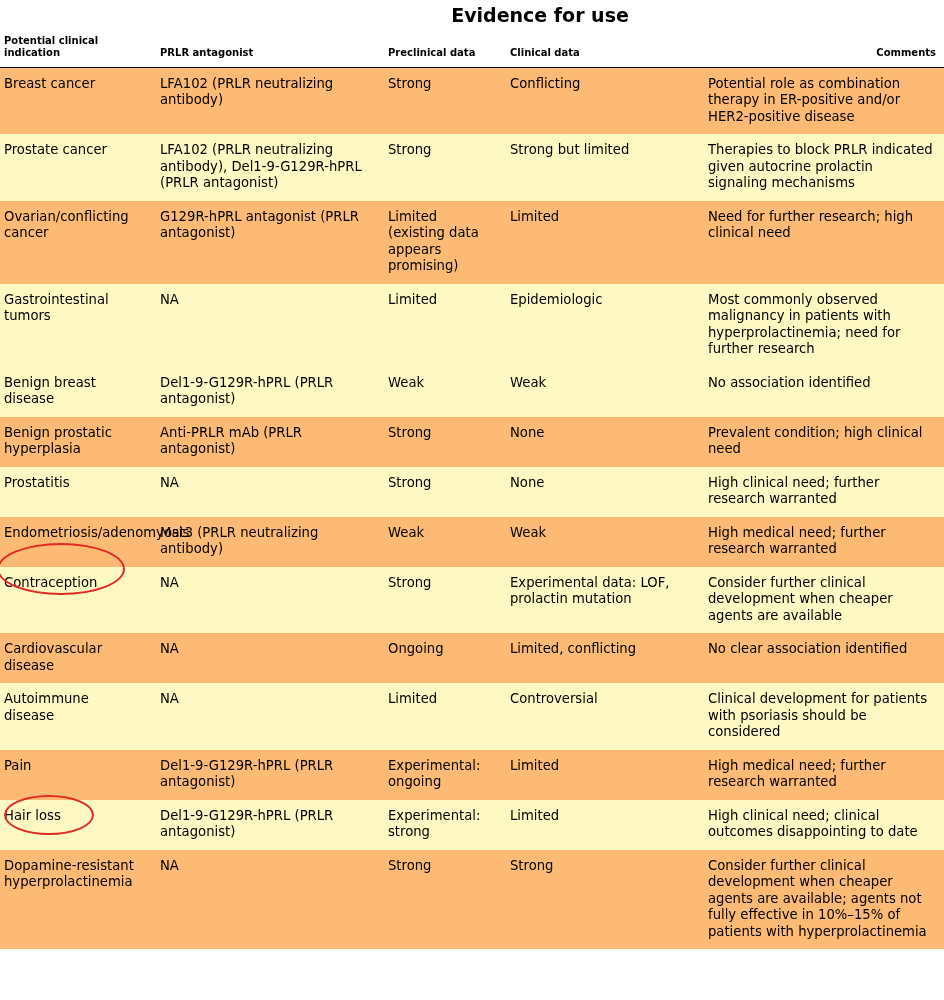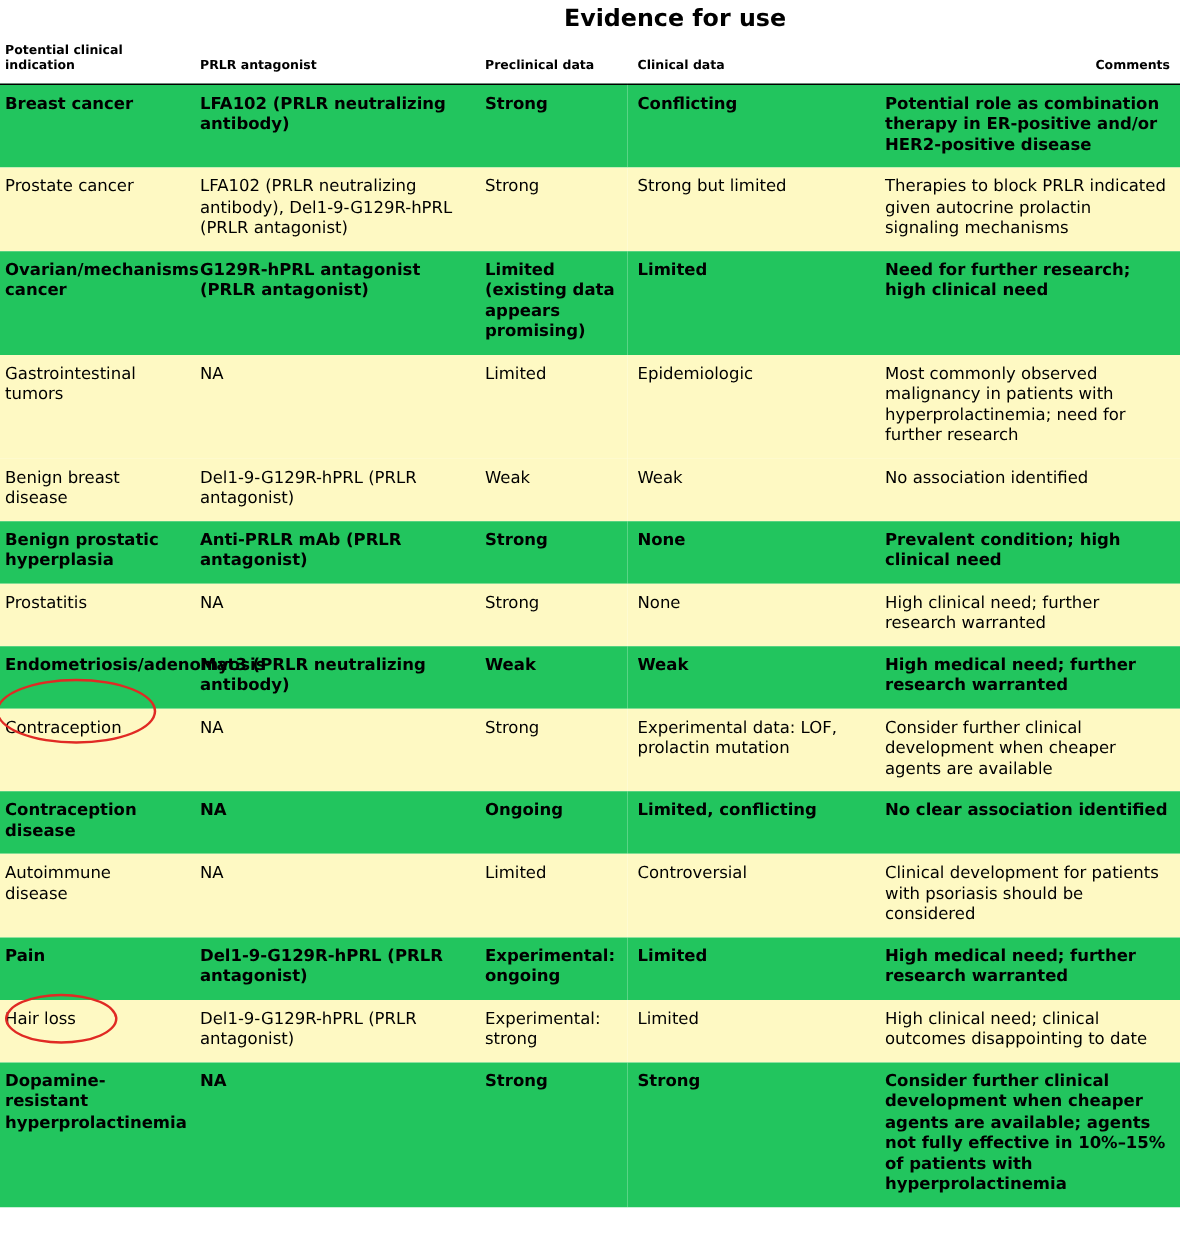--- a/index.html
+++ b/index.html
@@ -61,21 +61,21 @@
   tbody tr td {
     vertical-align: top;
     padding: 8px 10px 9px 0;
     border: none;
   }
   tbody tr td.p0 { padding-left: 4px; }
   tbody tr td.p1 { padding-left: 8px; }
   tbody tr td.p2 { padding-left: 8px; }
   tbody tr td.p3 { padding-left: 8px; }
   tbody tr td.p4 { padding-left: 8px; }
-  tbody tr.shaded td { background: #22c55e; font-weight: bold; }
+  tbody tr.shaded td { background: #fdba74; }
   tbody tr.plain td { background: #fef9c3; }
 
   
   .annot {
     position: absolute;
     border: 2.4px solid #e02a24;
     border-radius: 50%;
     pointer-events: none;
   }
 </style>
@@ -115,21 +115,21 @@
         <td class="p4">Potential role as combination therapy in ER-positive and/or HER2-positive disease</td>
       </tr>
       <tr class="plain">
         <td class="p0">Prostate cancer</td>
         <td class="p1">LFA102 (PRLR neutralizing antibody), Del1-9-G129R-hPRL (PRLR antagonist)</td>
         <td class="p2">Strong</td>
         <td class="p3">Strong but limited</td>
         <td class="p4">Therapies to block PRLR indicated given autocrine prolactin signaling mechanisms</td>
       </tr>
       <tr class="shaded">
-        <td class="p0">Ovarian/mechanisms cancer</td>
+        <td class="p0">Ovarian/conflicting cancer</td>
         <td class="p1">G129R-hPRL antagonist (PRLR antagonist)</td>
         <td class="p2">Limited (existing data appears promising)</td>
         <td class="p3">Limited</td>
         <td class="p4">Need for further research; high clinical need</td>
       </tr>
       <tr class="plain">
         <td class="p0">Gastrointestinal tumors</td>
         <td class="p1">NA</td>
         <td class="p2">Limited</td>
         <td class="p3">Epidemiologic</td>
@@ -164,21 +164,21 @@
         <td class="p4">High medical need; further research warranted</td>
       </tr>
       <tr class="plain">
         <td class="p0">Contraception</td>
         <td class="p1">NA</td>
         <td class="p2">Strong</td>
         <td class="p3">Experimental data: LOF, prolactin mutation</td>
         <td class="p4">Consider further clinical development when cheaper agents are available</td>
       </tr>
       <tr class="shaded">
-        <td class="p0">Contraception disease</td>
+        <td class="p0">Cardiovascular disease</td>
         <td class="p1">NA</td>
         <td class="p2">Ongoing</td>
         <td class="p3">Limited, conflicting</td>
         <td class="p4">No clear association identified</td>
       </tr>
       <tr class="plain">
         <td class="p0">Autoimmune disease</td>
         <td class="p1">NA</td>
         <td class="p2">Limited</td>
         <td class="p3">Controversial</td>

